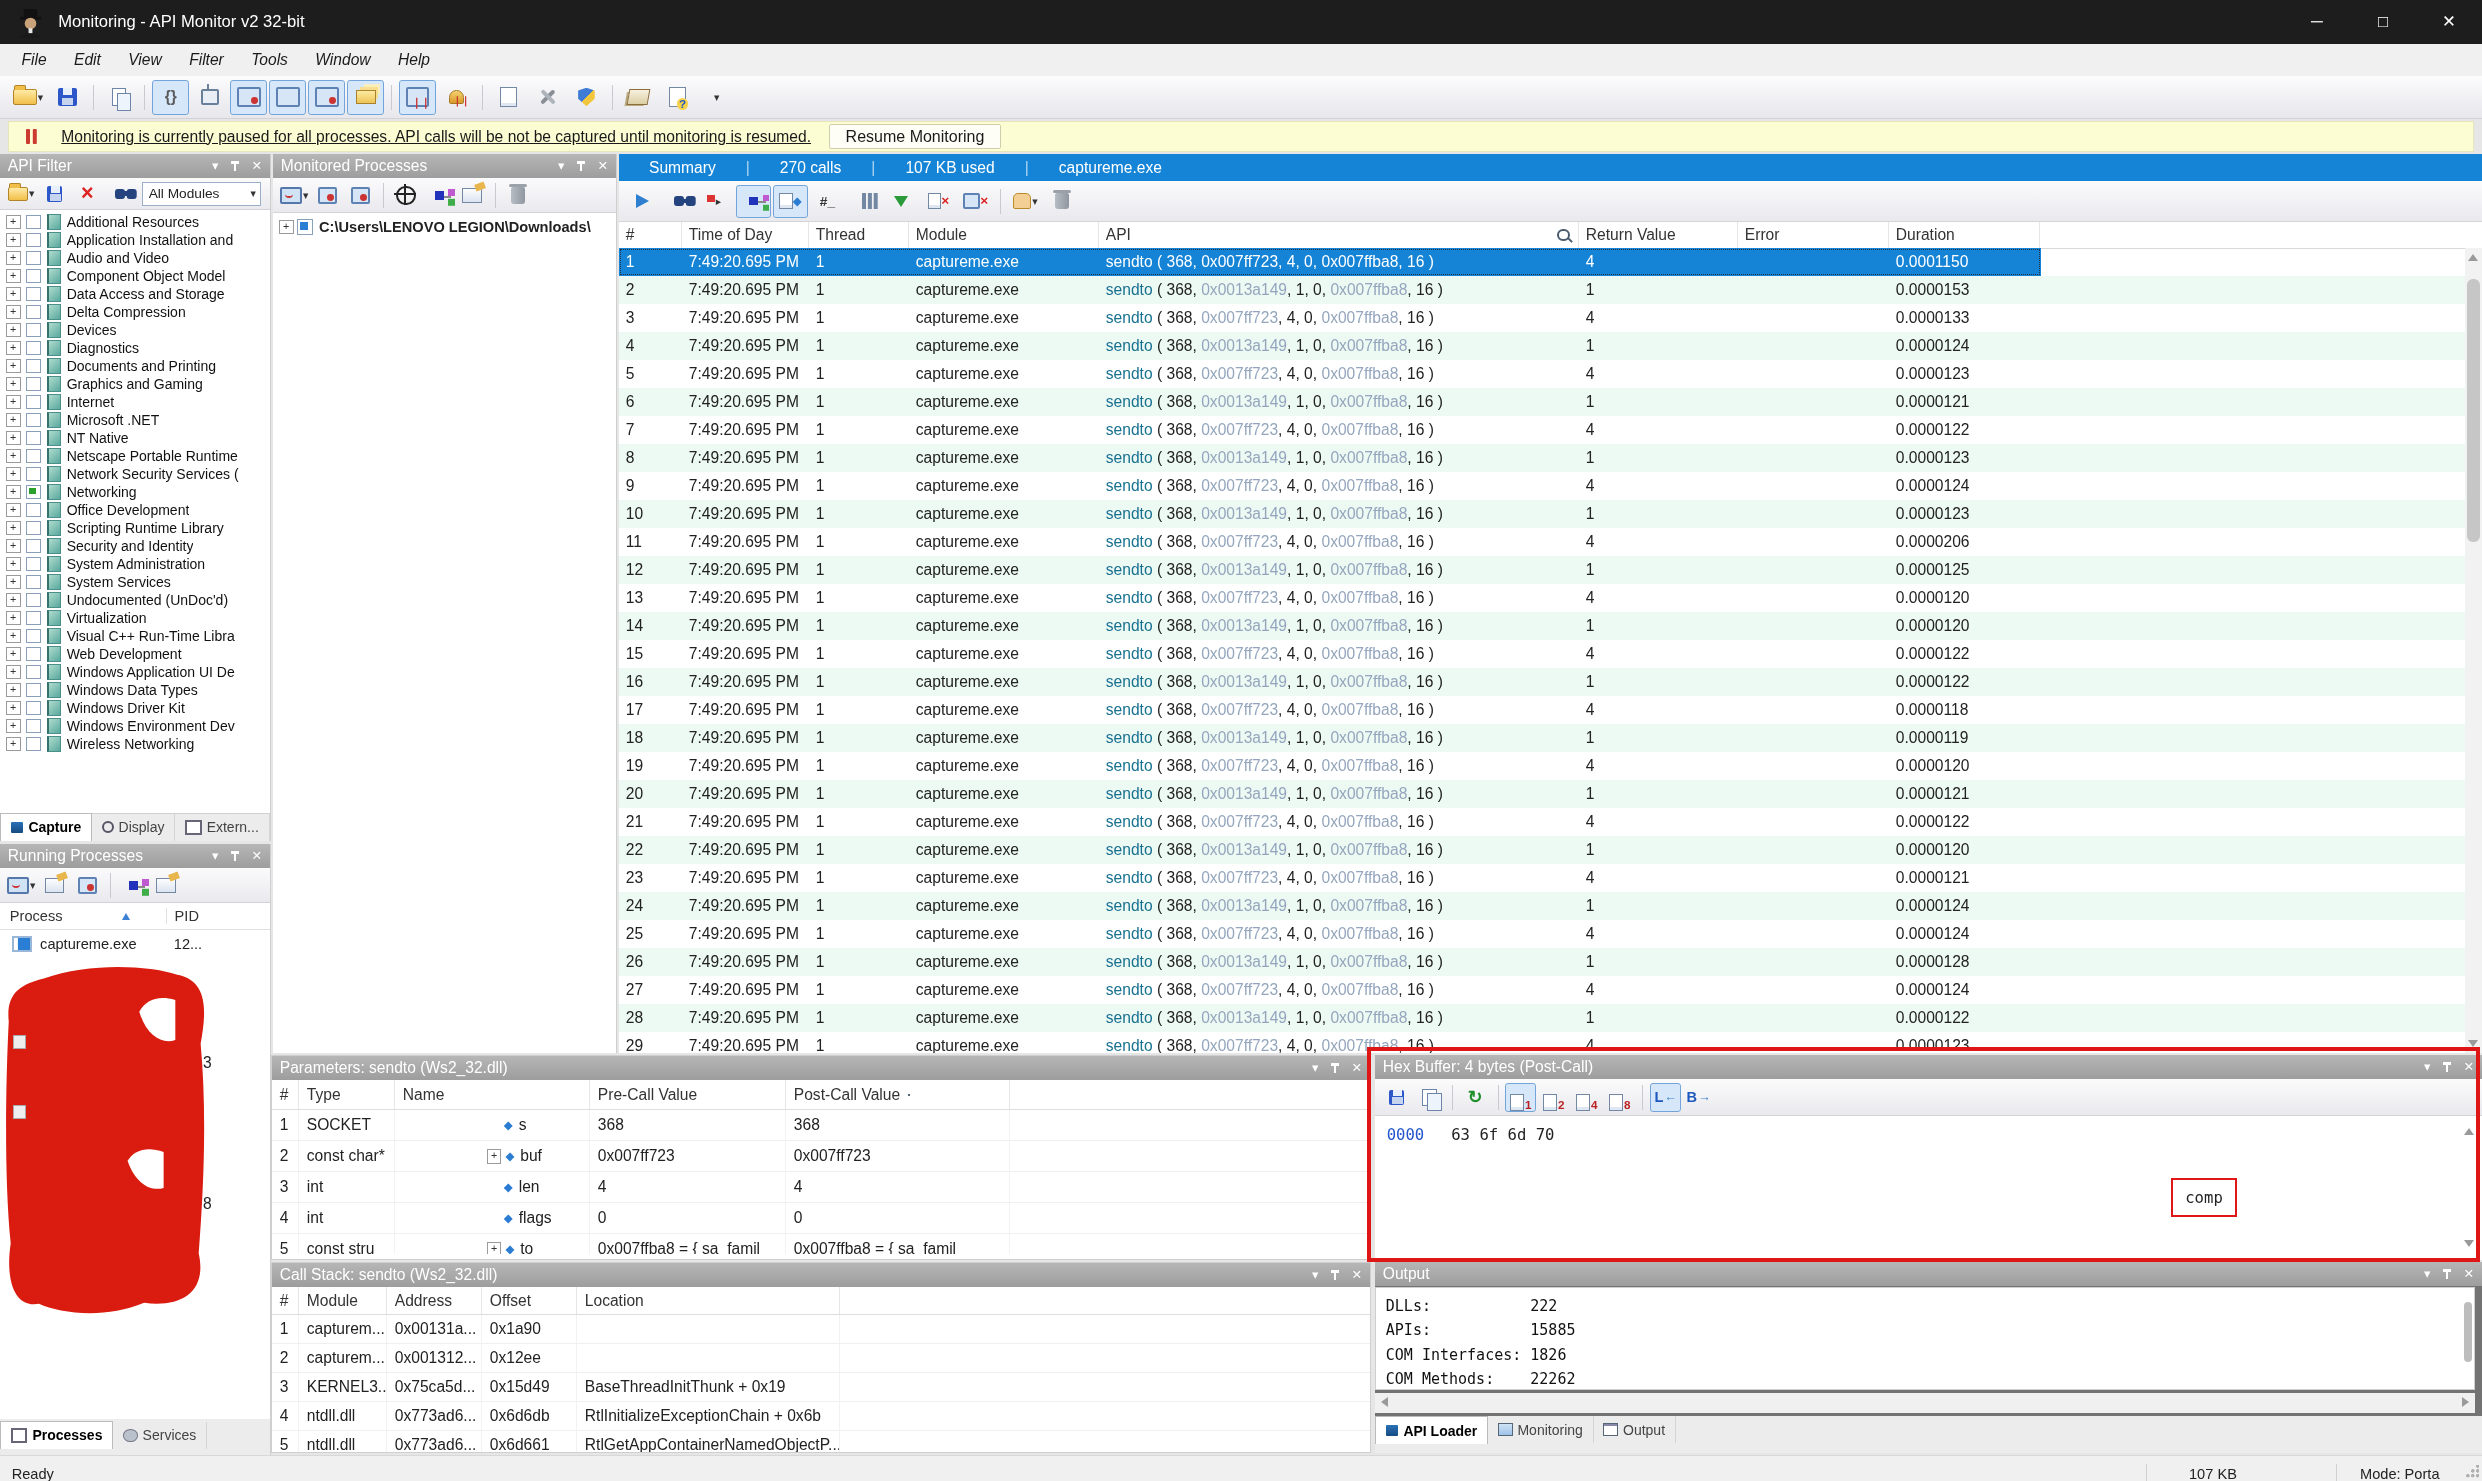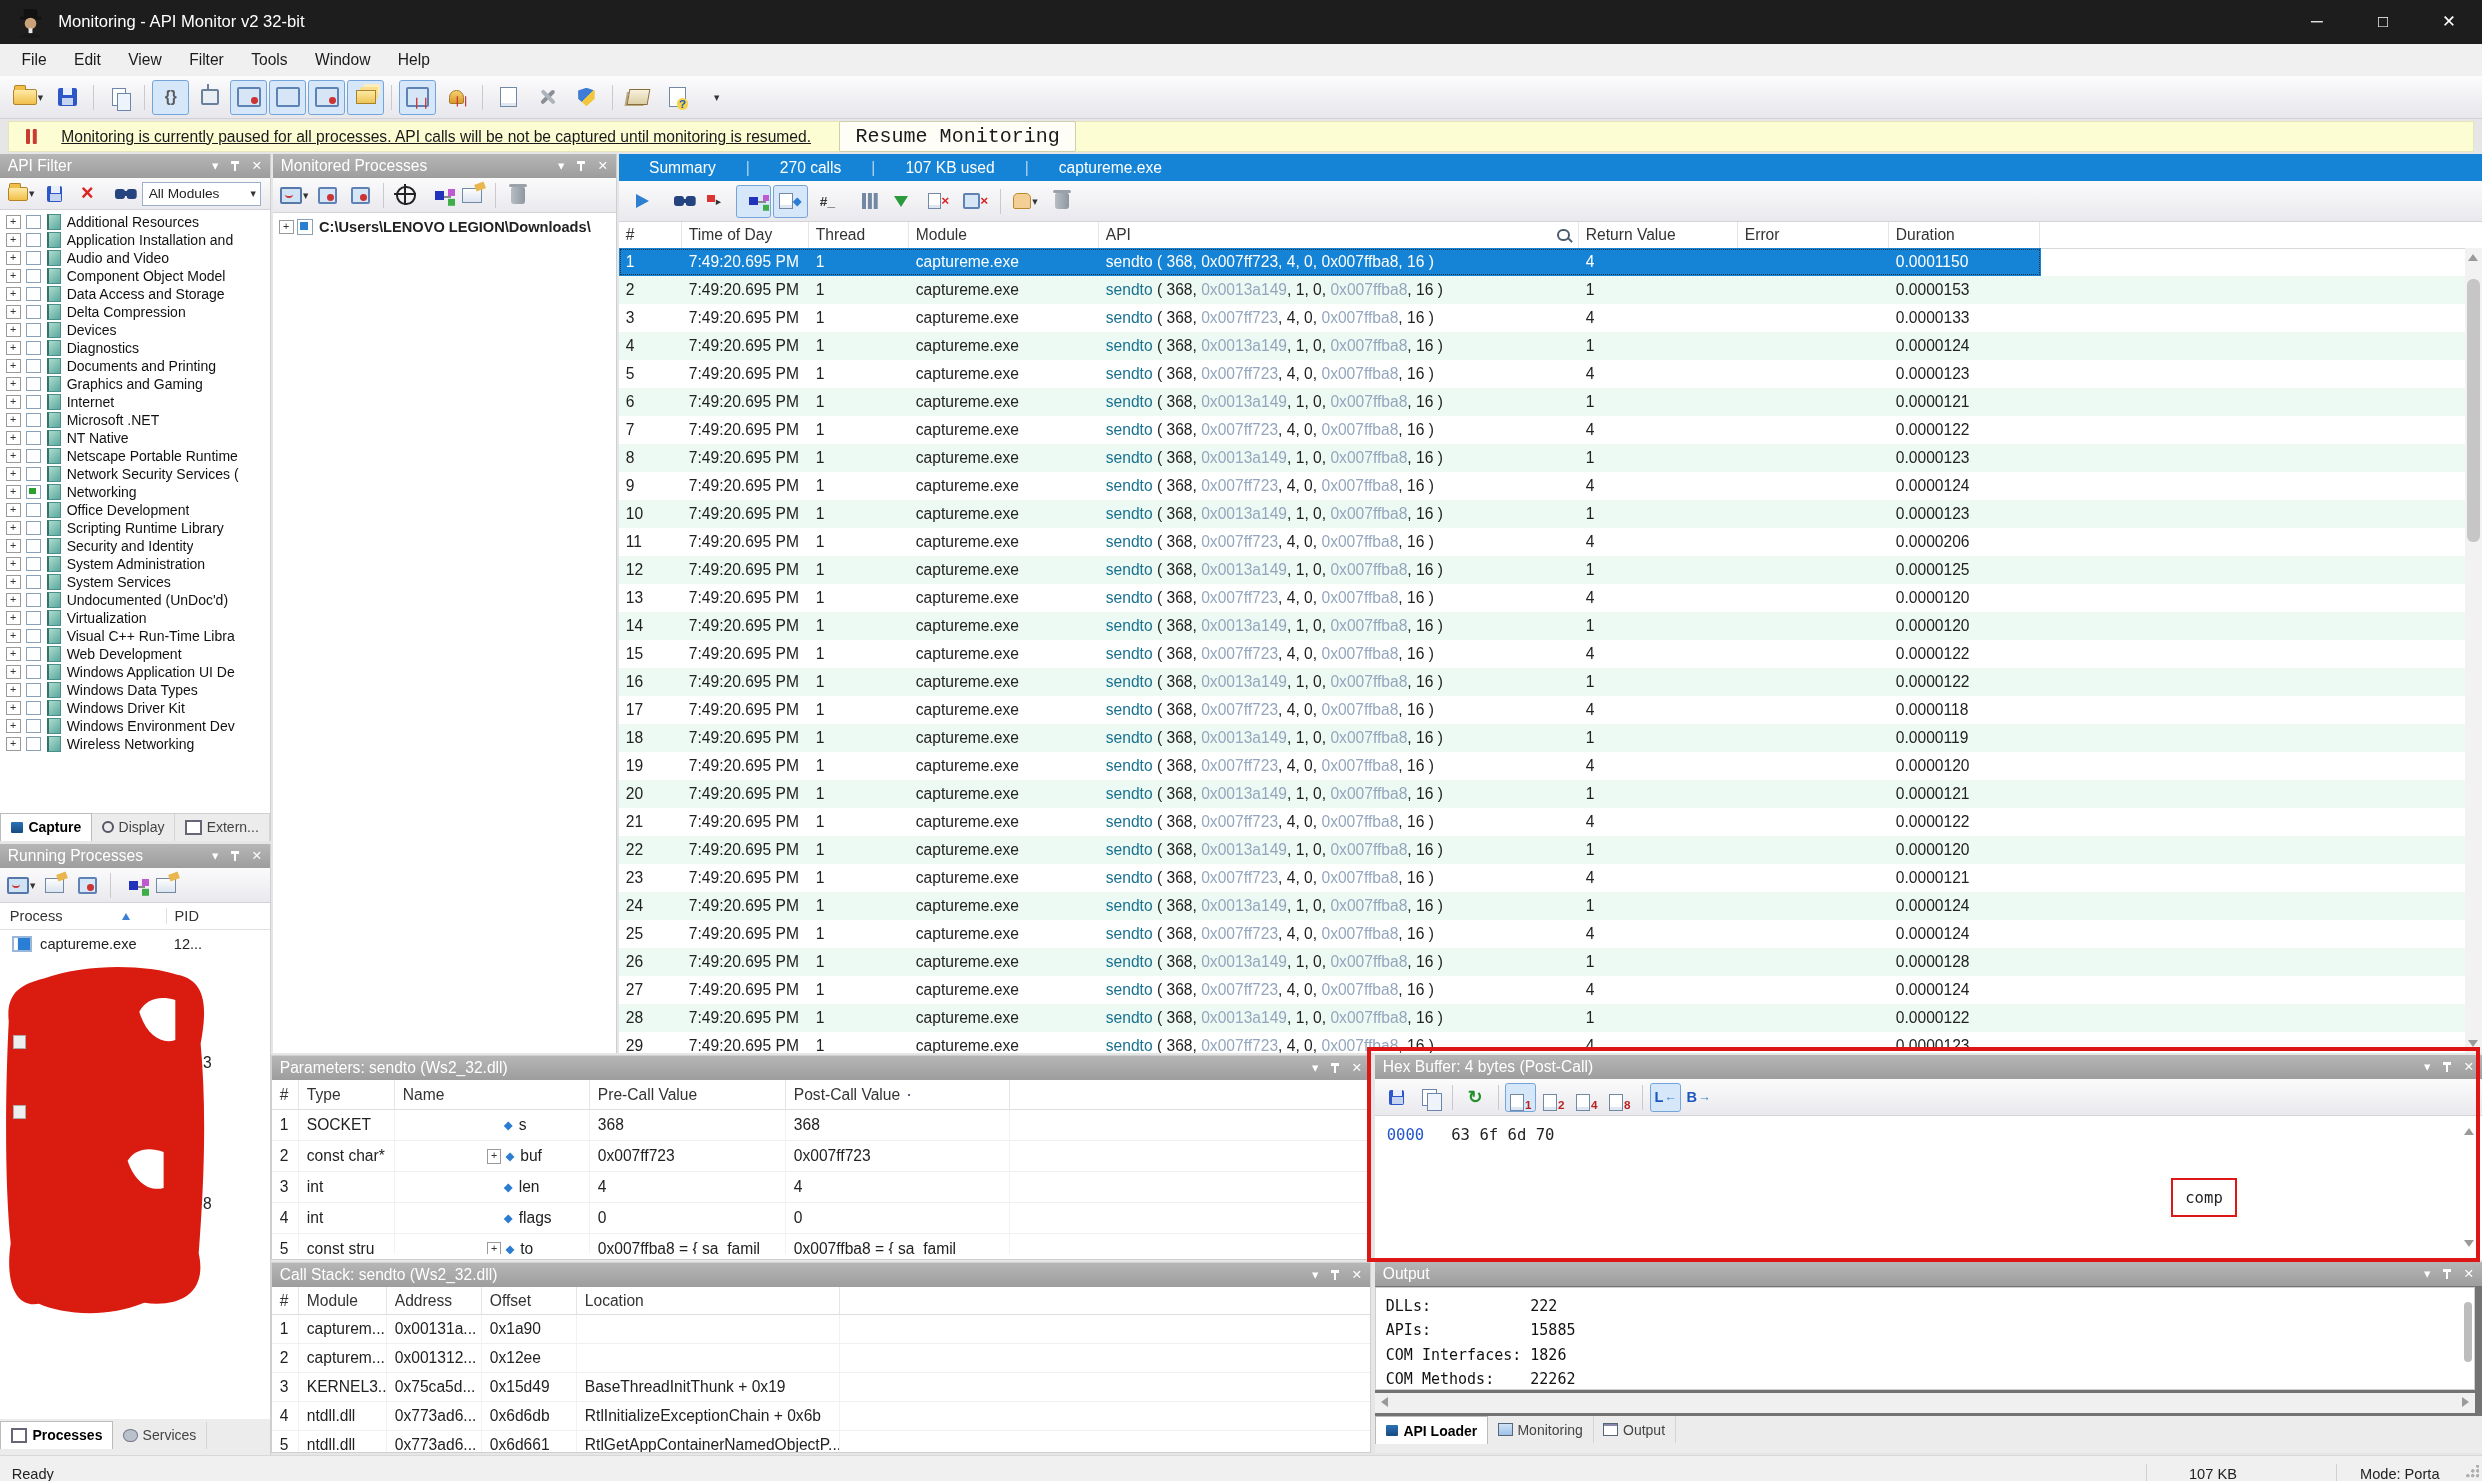--- a/index.html
+++ b/index.html
@@ -8,21 +8,21 @@
   .abs{position:absolute;}
 
   
   .titlebar{left:0;top:0;width:2482px;height:44px;background:#1d1d1d;display:flex;align-items:center;}
   .titlebar .apptitle{color:#fff;font-size:16.6px;margin-left:13.7px;}
   .winbtns{margin-left:auto;display:flex;height:44px;}
   .winbtn{width:66px;height:44px;display:flex;align-items:center;justify-content:center;color:#fff;font-size:16.6px;}
   .appicon{width:29px;height:31px;margin-left:15.6px;flex:none;}
 
   
-  .menubar{left:0;top:44px;width:2482px;height:32px;background:#f0f0f0;display:flex;align-items:center;padding-left:7.8px;box-sizing:border-box;}
+  .menubar{left:0;top:44px;width:2482px;height:32px;background:#f0f0f0;display:flex;align-items:center;padding-left:7.8px;box-sizing:border-box;font-style:italic;}
   .menu-item{padding:3.9px 13.7px;font-size:15.6px;color:#1a1a1a;}
   .toolbar{left:0;top:76px;width:2482px;height:43px;background:linear-gradient(#fcfcfd,#e7e7ec);border-bottom:1px solid #d2d2d6;display:flex;align-items:center;padding-left:9.8px;box-sizing:border-box;gap:2px;}
   .tbtn{width:35px;height:33px;display:flex;align-items:center;justify-content:center;border:1px solid transparent;border-radius:2.9px;flex:none;}
   .tbtn.on{background:#d6e7fa;border-color:#74a5da;}
   .tsep{width:1px;height:25px;background:#c9c9cf;margin:0 4.9px;flex:none;}
   .drop{font-size:10.7px;color:#333;margin-left:1px;}
 
   
   .g-folder{width:21.5px;height:14.6px;background:linear-gradient(#ffeaa6,#f1bf49);border:1px solid #b08427;border-radius:2px;position:relative;}
   .g-folder::before{content:"";position:absolute;top:-4.9px;left:0;width:9.8px;height:3.9px;background:#f1bf49;border:1px solid #b08427;border-bottom:none;border-radius:2px 2px 0 0;}
@@ -72,21 +72,21 @@
   .g-hand{width:16.6px;height:14.6px;background:#f3cf95;border:1px solid #b98a2a;border-radius:4.9px 4.9px 2px 2px;}
   .g-refresh{color:#1f8f2a;font-weight:bold;font-size:17.6px;}
   .g-pausebars{width:3.9px;height:14.6px;background:#cc3b2f;box-shadow:6.8px 0 0 #cc3b2f;border-radius:1px;}
   .g-diamond{color:#2b7cd3;font-size:11.7px;}
   .g-camera{width:17.6px;height:13.7px;background:#cfe3f5;border:2px solid #5577aa;border-radius:2px;position:relative;}
   .g-camera::after{content:"";position:absolute;left:2.9px;top:2px;width:7.8px;height:5.9px;border-bottom:2px solid #c33;border-radius:0 0 5.9px 5.9px;}
 
   
   .notice{left:7.8px;top:121px;width:2466px;height:31px;background:#fdfdd3;border:1px solid #e6e6b8;display:flex;align-items:center;box-sizing:border-box;font-size:15.6px;}
   .notice-text{margin-left:31px;color:#1a1a1a;text-decoration:underline;}
-  .notice-btn{margin-left:28px;background:#fffef6;border:1px solid #cfcfae;border-radius:2px;padding:2.9px 15.6px;font-size:20px;color:#1a1a1a;font-family:Liberation Mono, monospace;}
+  .notice-btn{margin-left:18px;background:#fffef6;border:1px solid #cfcfae;border-radius:2px;padding:2.9px 15.6px;font-size:16px;color:#1a1a1a;}
 
   
   .phdr{height:24.4px;background:linear-gradient(#b6b6b6,#9d9d9d);color:#fff;font-size:15.6px;display:flex;align-items:center;padding:0 7.8px;box-sizing:border-box;}
   .phdr .hbtns{margin-left:auto;display:flex;gap:11.7px;align-items:center;}
   .hglyph{color:#fff;font-size:12.7px;line-height:1;}
   .pin{display:inline-block;width:9.8px;height:11.7px;position:relative;}
   .pin::before{content:"";position:absolute;left:1px;top:1px;width:7.8px;height:2.9px;background:#fff;}
   .pin::after{content:"";position:absolute;left:3.9px;top:3.9px;width:2px;height:6.8px;background:#fff;}
   .ptool{background:linear-gradient(#fbfbfc,#e9e9ee);border-bottom:1px solid #d4d4d8;display:flex;align-items:center;padding-left:5.9px;box-sizing:border-box;gap:2px;}
   .ptool .tbtn{width:29px;height:27px;}

